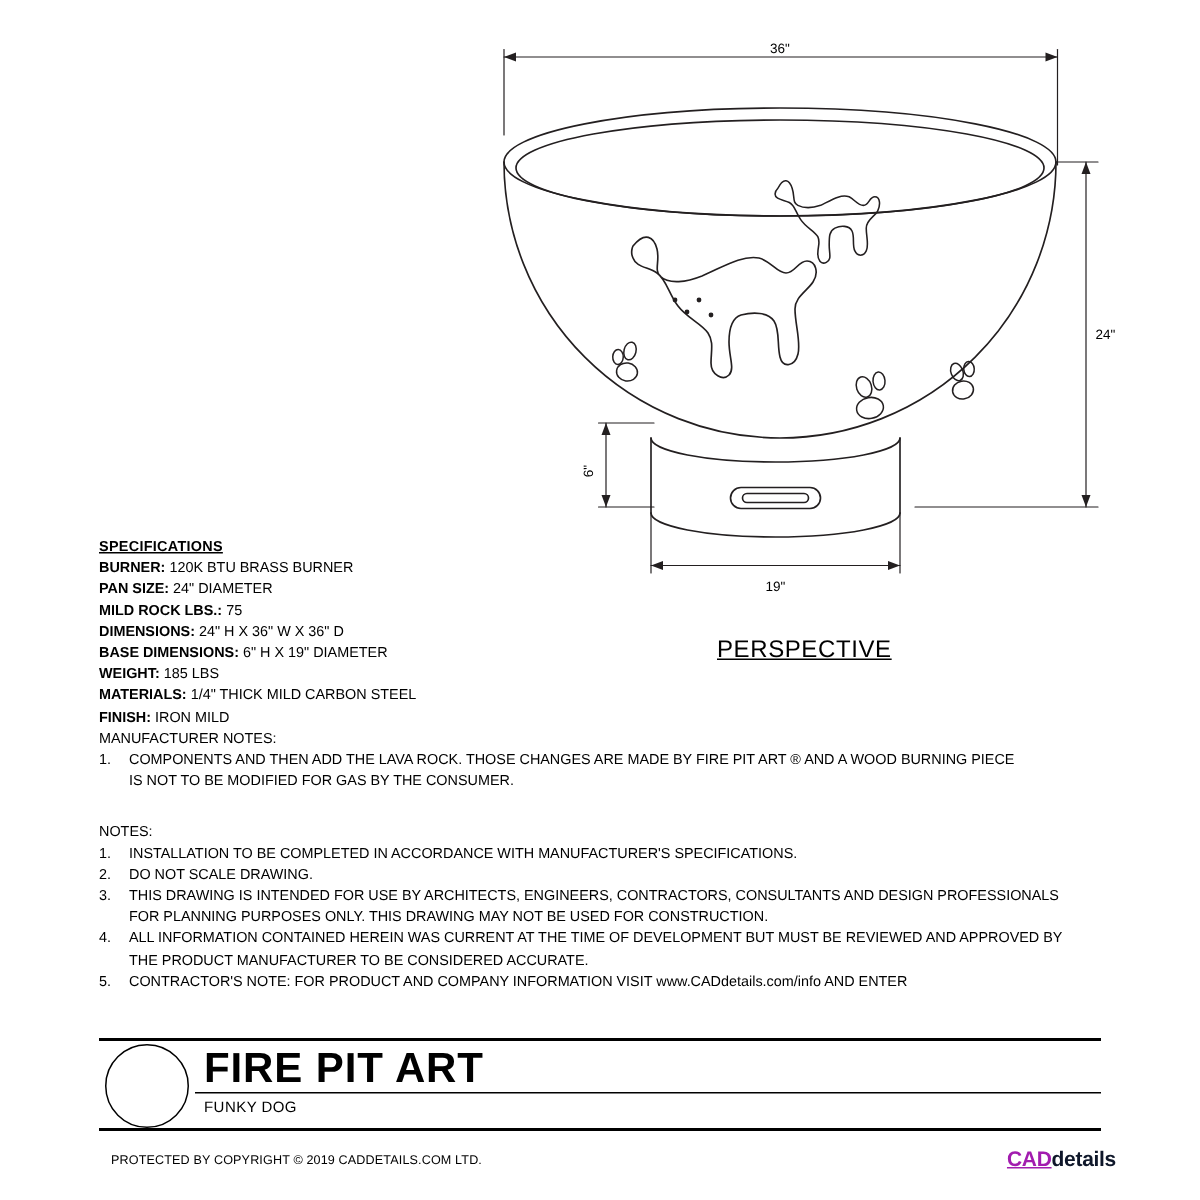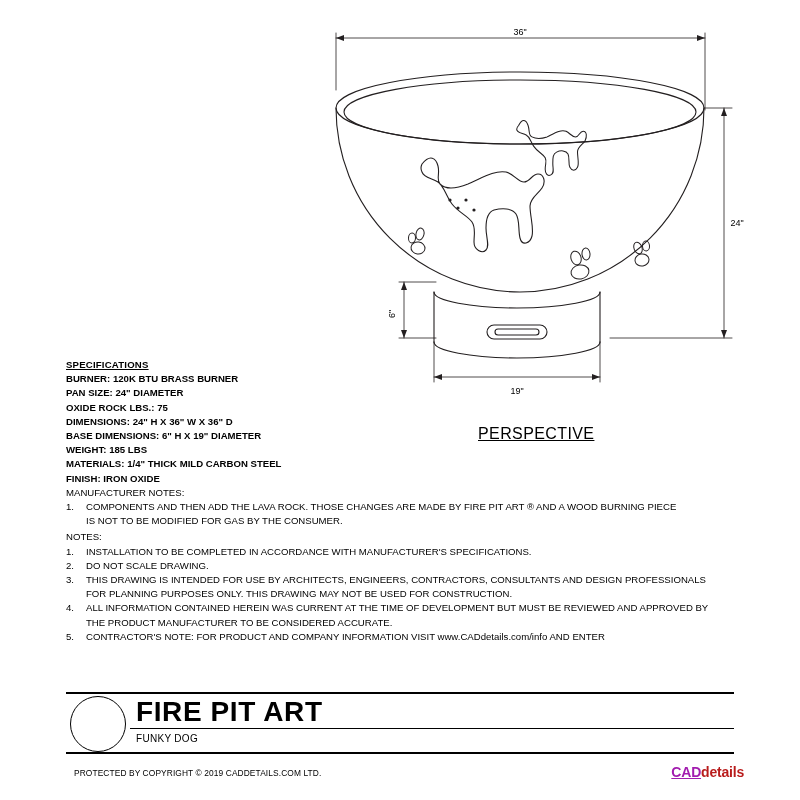--- a/index.html
+++ b/index.html
@@ -55,21 +55,21 @@
     font-size: 9.6px;
     line-height: 14.2px;
   }
   #specs .title {
     font-weight: bold;
     text-decoration: underline;
     letter-spacing: 0.2px;
   }
   .spec-row { white-space: nowrap; }
   .spec-key { font-weight: bold; }
-  .spec-val { font-weight: bold; }
+  .spec-val { font-weight: normal; }
 
   #mfr-heading {
     margin-top: 0px;
   }
   .note-list {
     margin: 0;
     padding: 0;
     list-style: none;
   }
   .note-item {
@@ -78,21 +78,21 @@
     line-height: 14.2px;
   }
   .note-num {
     width: 20px;
     flex: 0 0 20px;
   }
   .note-body {
     flex: 1 1 auto;
   }
   .note-body div { line-height: 14.2px; }
-  .notes-heading { margin-top: 2px; }
+  .notes-heading { margin-top: 20px; }
 
   
   #titleblock {
     position: absolute;
     left: 66px;
     top: 692px;
     width: 668px;
     height: 62px;
   }
   #tb-line-top {
@@ -146,21 +146,21 @@
   }
   #logo {
     position: absolute;
     right: 56px;
     top: 764px;
     font-size: 14px;
     font-weight: bold;
     letter-spacing: -0.2px;
   }
   #logo .cad { color: #a21caf; text-decoration: underline; }
-  #logo .details { color: #b91c1c; }
+  #logo .details { color: #0f172a; }
 </style>
 </head>
 <body>
 
 <div class="sheet">
 
   <div id="drawing">
     <svg width="480" height="420" viewBox="0 0 480 420" xmlns="http://www.w3.org/2000/svg">
       <g fill="none" stroke="#231f20" stroke-width="1.1" stroke-linecap="round" stroke-linejoin="round">
 
@@ -295,42 +295,42 @@
 
     <div class="spec-row">
       <span class="spec-key">BURNER:</span>
       <span class="spec-val">120K BTU BRASS BURNER</span>
     </div>
     <div class="spec-row">
       <span class="spec-key">PAN SIZE:</span>
       <span class="spec-val">24" DIAMETER</span>
     </div>
     <div class="spec-row">
-      <span class="spec-key">OXIDE ROCK LBS.:</span>
+      <span class="spec-key">MILD ROCK LBS.:</span>
       <span class="spec-val">75</span>
     </div>
     <div class="spec-row">
       <span class="spec-key">DIMENSIONS:</span>
       <span class="spec-val">24" H X 36" W X 36" D</span>
     </div>
     <div class="spec-row">
       <span class="spec-key">BASE DIMENSIONS:</span>
       <span class="spec-val">6" H X 19" DIAMETER</span>
     </div>
     <div class="spec-row">
       <span class="spec-key">WEIGHT:</span>
       <span class="spec-val">185 LBS</span>
     </div>
     <div class="spec-row">
       <span class="spec-key">MATERIALS:</span>
       <span class="spec-val">1/4" THICK MILD CARBON STEEL</span>
     </div>
     <div class="spec-row">
       <span class="spec-key">FINISH:</span>
-      <span class="spec-val">IRON OXIDE</span>
+      <span class="spec-val">IRON MILD</span>
     </div>
 
     <div id="mfr-heading">MANUFACTURER NOTES:</div>
     <div class="note-list">
       <div class="note-item">
         <span class="note-num">1.</span>
         <span class="note-body">
           <div>COMPONENTS AND THEN ADD THE LAVA ROCK. THOSE CHANGES ARE MADE BY FIRE PIT ART ® AND A WOOD BURNING PIECE</div>
           <div>IS NOT TO BE MODIFIED FOR GAS BY THE CONSUMER.</div>
         </span>

